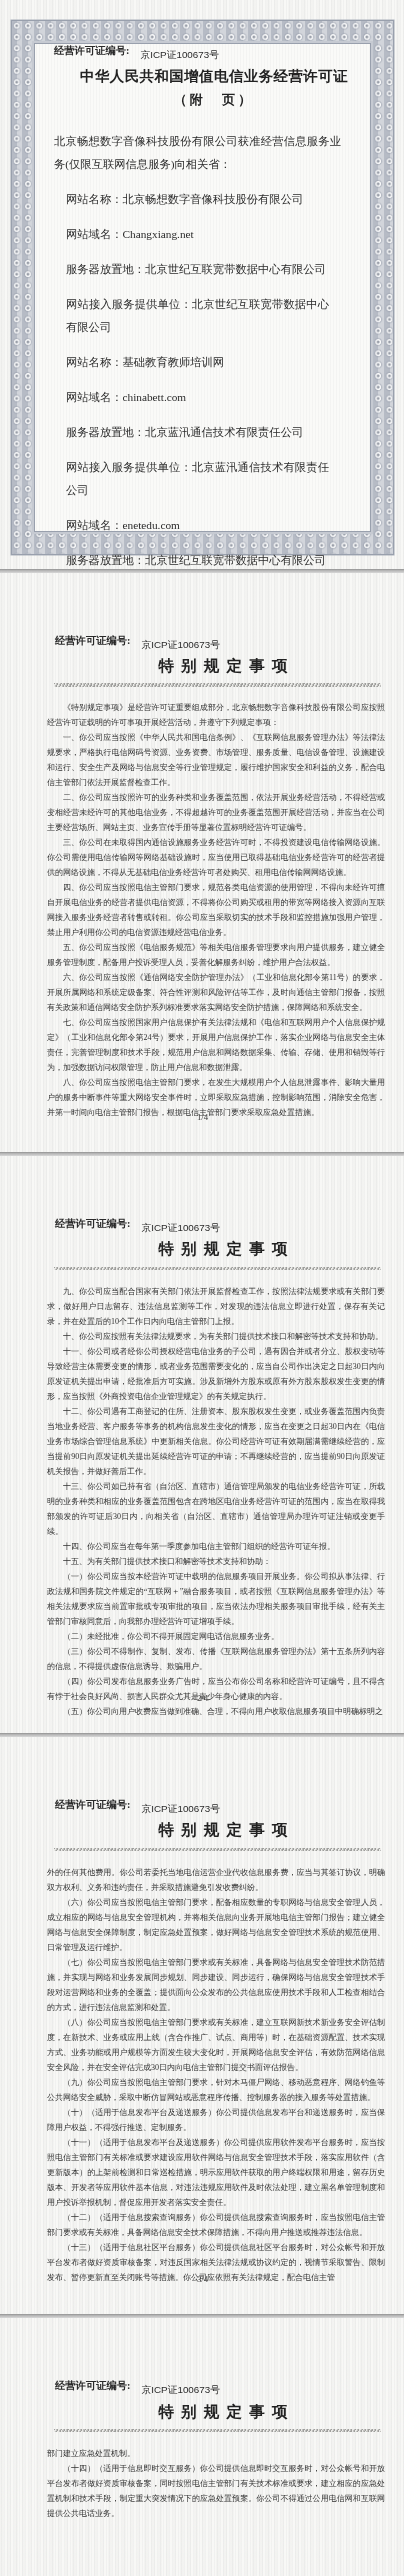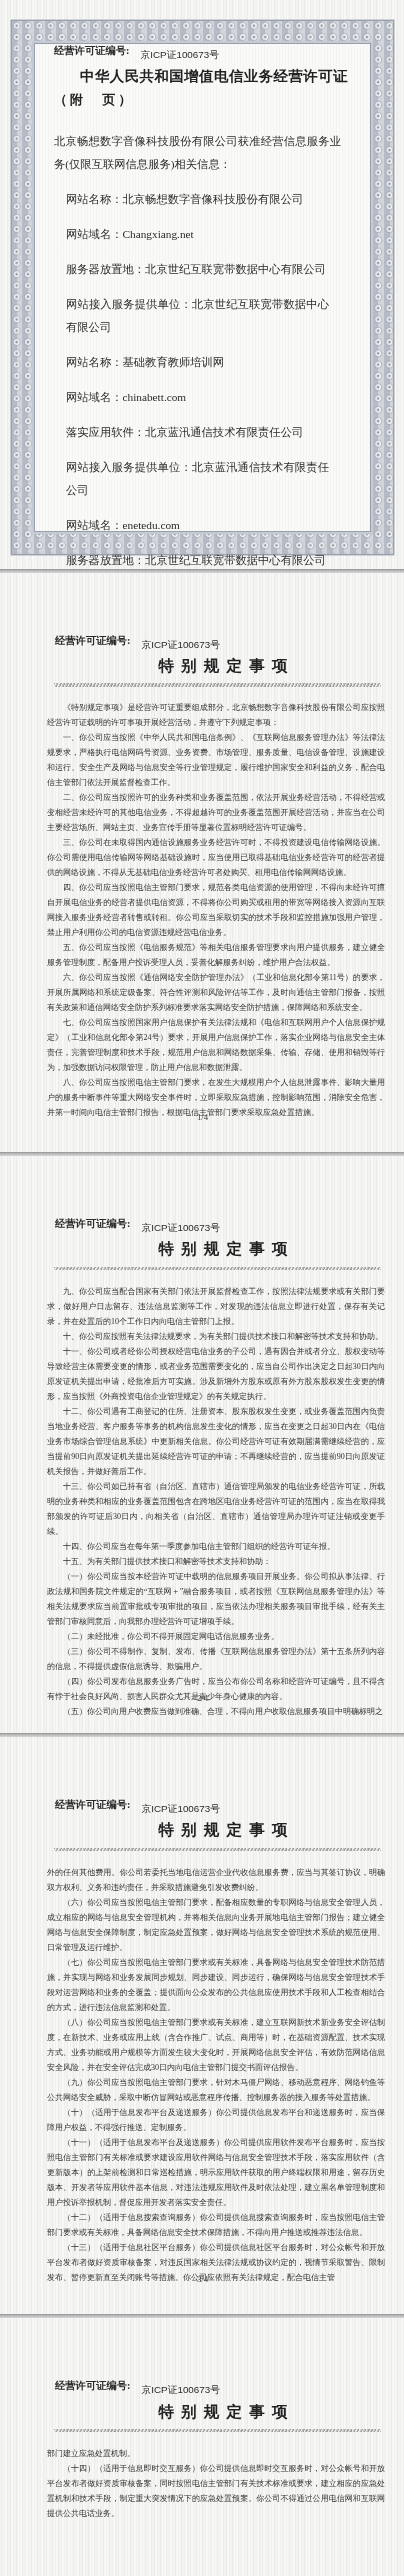--- a/index.html
+++ b/index.html
@@ -40,21 +40,21 @@
   .ornate-inner {
     position:absolute; inset:24px;
     background-color:#fafaf8;
     background-image:repeating-linear-gradient(90deg, rgba(100,105,115,0.045) 0 0.5px, rgba(0,0,0,0) 0.5px 1.5px);
     box-shadow: 0 0 0 1px #99a0ad, 0 0 0 3.1px #c6cad2;
   }
   .p1-content { position:absolute; inset:44px 31px 31px 54px; z-index:2; }
   .lic-row { font-size:10.3px; font-weight:bold; color:#2a2a2a; }
   .lic-num { font-weight:normal; font-size:9.8px; position:relative; top:3.6px; margin-left:11px; font-family:"Liberation Sans","DejaVu Sans",sans-serif; }
   .p1-title { text-align:center; font-size:14.4px; font-weight:bold; letter-spacing:0.5px; margin-top:9.3px; color:#222; }
-  .p1-sub { font-size:13px; font-weight:bold; letter-spacing:3.1px; margin-top:5.2px; color:#222; }
+  .p1-sub { text-align:center; font-size:13px; font-weight:bold; letter-spacing:3.1px; margin-top:5.2px; color:#222; }
   .p1-body { margin-top:20.6px; width:287px; font-size:11.3px; line-height:23px; color:#2b2b2b; text-align:justify; }
   .p1-line { margin:12px; }
   .p1-intro { margin:0 0 1px 0; }
 
   
   .prov { }
   .p2 { height:579px; } .p3 { height:577px; } .p4 { height:577px; } .p5 { height:554px; }
   .prov-header { padding:61px 20.6px 0 55px; }
   .prov-title { text-align:center; font-size:15.5px; font-weight:bold; letter-spacing:7.2px; margin-top:8.2px; color:#222;padding-left:48px; }
   .wavy {
@@ -78,28 +78,28 @@
   <div class="ornate">
     <div class="ornate-inner"></div>
   </div>
   <div class="p1-content">
     <div class="lic-row">
       <span>经营许可证编号:</span><span class="lic-num">京ICP证100673号</span>
     </div>
     <div class="p1-title">中华人民共和国增值电信业务经营许可证</div>
     <div class="p1-sub">（附　页）</div>
     <div class="p1-body">
-      <p class="p1-intro">北京畅想数字音像科技股份有限公司获准经营信息服务业务(仅限互联网信息服务)相关信息：</p>
+      <p class="p1-intro">北京畅想数字音像科技股份有限公司获准经营信息服务业务(仅限互联网信息服务)向相关省：</p>
       <p class="p1-line">网站名称：北京畅想数字音像科技股份有限公司</p>
       <p class="p1-line">网站域名：Changxiang.net</p>
       <p class="p1-line">服务器放置地：北京世纪互联宽带数据中心有限公司</p>
       <p class="p1-line">网站接入服务提供单位：北京世纪互联宽带数据中心有限公司</p>
       <p class="p1-line">网站名称：基础教育教师培训网</p>
       <p class="p1-line">网站域名：chinabett.com</p>
-      <p class="p1-line">落实应用软件：北京蓝汛通信技术有限责任公司</p>
+      <p class="p1-line">服务器放置地：北京蓝汛通信技术有限责任公司</p>
       <p class="p1-line">网站接入服务提供单位：北京蓝汛通信技术有限责任公司</p>
       <p class="p1-line">网站域名：enetedu.com</p>
       <p class="p1-line">服务器放置地：北京世纪互联宽带数据中心有限公司</p>
       <p class="p1-line">网站接入服务提供单位：北京世纪互联宽带数据中心有限公司</p>
     </div>
   </div>
 </div>
 
 <div class="divider"></div>
 

